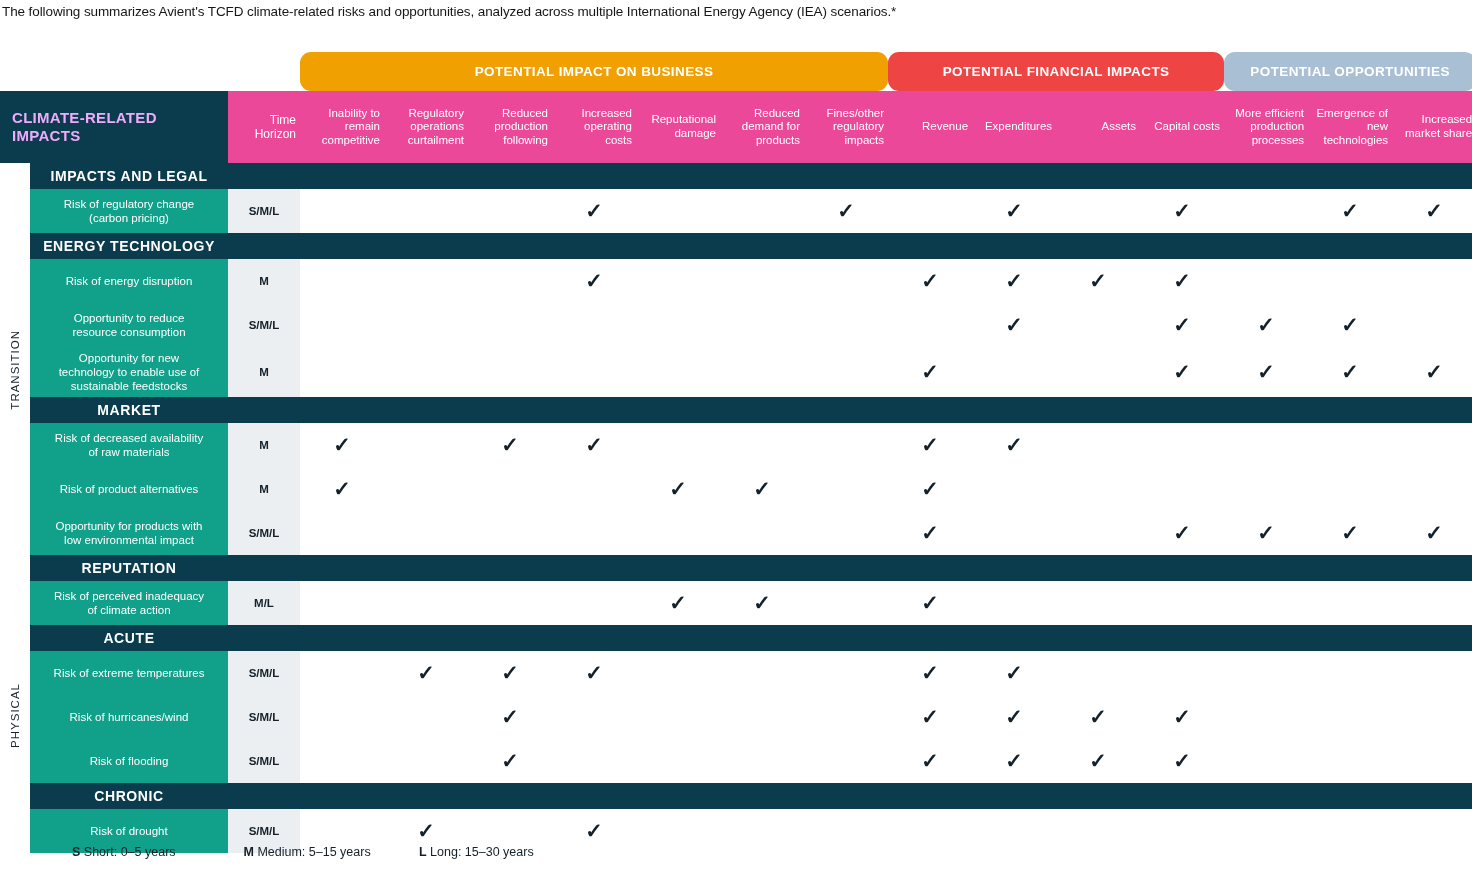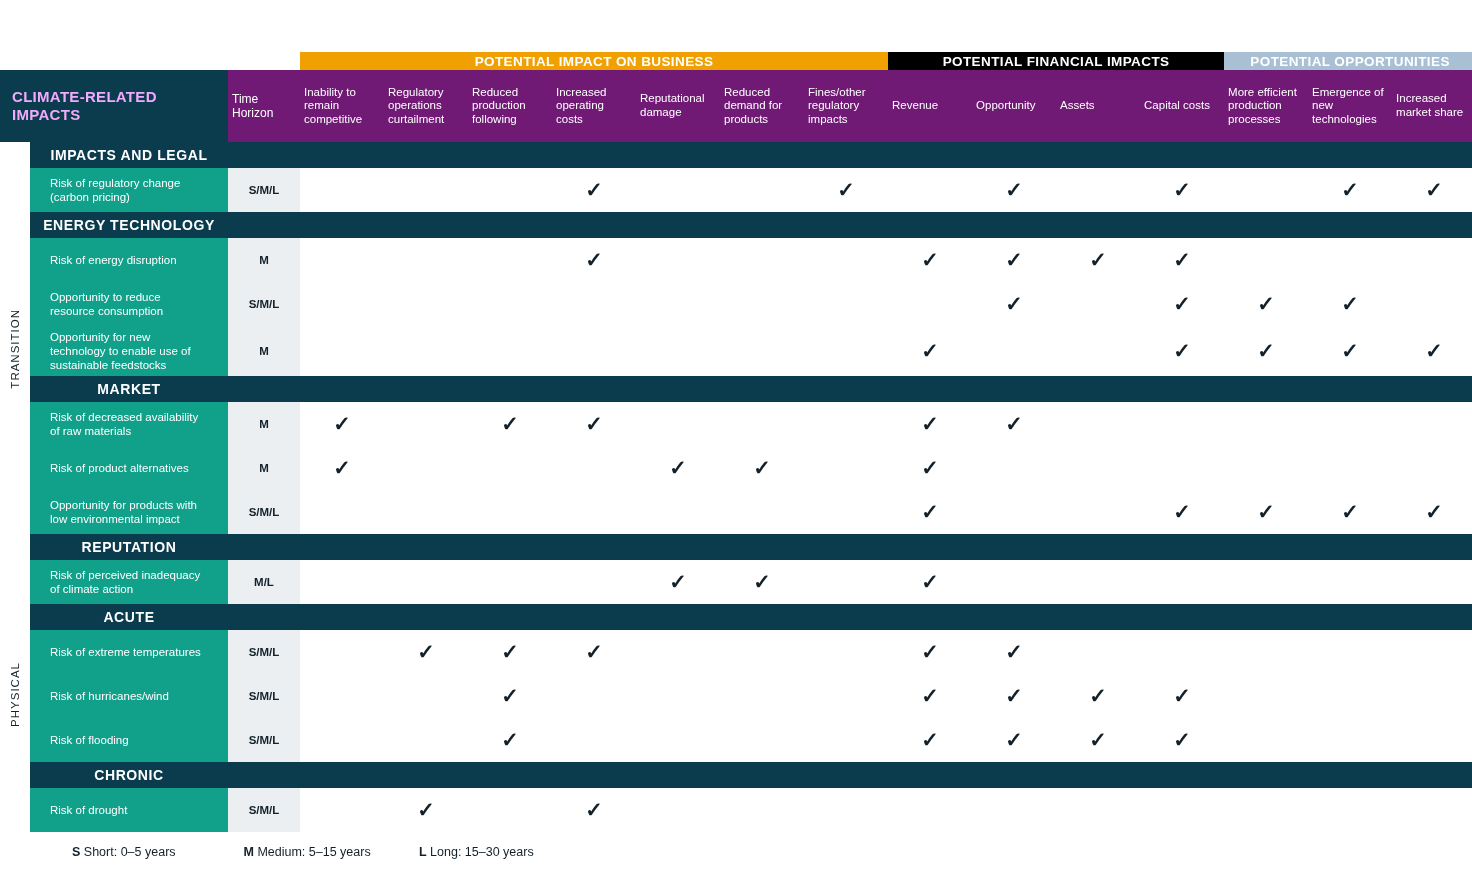--- a/index.html
+++ b/index.html
@@ -46,38 +46,39 @@
   }
 
   
   col.c-axis   { width: 30px; }
   col.c-label  { width: 198px; }
   col.c-time   { width: 72px; }
   col.c-data   { width: 84px; }
 
   
   .band {
-    height: 18px;
+    height: 39px;
     color: #ffffff;
     font-weight: bold;
     font-size: 13.5px;
     text-align: center;
     letter-spacing: 0.4px;
+    border-radius: 11px;
   }
   .band-impact { background: #f0a000; }
   .band-financial { background: #8dc63f; }
   .band-opportunity { background: #a9bfd4; }
   .band-blank { background: #ffffff; }
 
   
   .hdr {
-    background: #701a75;
+    background: #ec4899;
     color: #ffffff;
     height: 72px;
-    text-align: left;
+    text-align: right;
     font-size: 11.5px;
     line-height: 1.18;
     padding: 2px 4px !important;
     border-left: 1px solid #ffffff;
   }
   .hdr-main {
     background: #0b3c4e;
     color: #f0abfc;
     font-weight: bold;
     font-size: 15px;
@@ -109,20 +110,21 @@
     border-bottom: 1px solid #ffffff;
     border-left: 1px solid #ffffff;
   }
 
   
   .rowlabel {
     background: #11a08a;
     color: #ffffff;
     font-size: 11.5px;
     line-height: 1.22;
+    text-align: center;
     padding: 4px 20px !important;
     border-top: 1px solid #ffffff;
     border-bottom: 1px solid #ffffff;
   }
   .timecell {
     background: #eceff1;
     color: #14212b;
     font-weight: bold;
     font-size: 11.5px;
     text-align: center;
@@ -174,20 +176,21 @@
   .legend span.key { font-weight: bold; }
   .legend .item { display: inline-block; }
   .legend .i1 { width: 168px; }
   .legend .i2 { width: 172px; }
 </style>
 </head>
 <body>
 
 <div class="page">
 
+  <div class="intro">The following summarizes Avient's TCFD climate-related risks and opportunities, analyzed across multiple International Energy Agency (IEA) scenarios.*</div>
 
   <table class="matrix">
     <colgroup>
       <col class="c-axis">
         <col class="c-label">
         <col class="c-time">
       <col class="c-data">
         <col class="c-data">
         <col class="c-data">
         <col class="c-data">
@@ -199,35 +202,35 @@
         <col class="c-data">
         <col class="c-data">
       <col class="c-data">
         <col class="c-data">
         <col class="c-data">
     </colgroup>
     <tbody id="table-body">
         <tr>
           <td class="band band-blank" colspan="3"></td>
           <td class="band band-impact" colspan="7" style="background: rgb(240, 160, 0);">POTENTIAL IMPACT ON BUSINESS</td>
-          <td class="band band-financial" colspan="4" style="background: #000000;">POTENTIAL FINANCIAL IMPACTS</td>
+          <td class="band band-financial" colspan="4" style="background: #ef4444;">POTENTIAL FINANCIAL IMPACTS</td>
           <td class="band band-opportunity" colspan="3" style="background: rgb(169, 191, 212);">POTENTIAL OPPORTUNITIES</td>
         </tr>
         <tr>
           <td class="hdr hdr-main" colspan="2">CLIMATE-RELATED IMPACTS</td>
           <td class="hdr hdr-time">Time Horizon</td>
           <td class="hdr">Inability to remain competitive</td>
           <td class="hdr">Regulatory operations curtailment</td>
           <td class="hdr">Reduced production following</td>
           <td class="hdr">Increased operating costs</td>
           <td class="hdr">Reputational damage</td>
           <td class="hdr">Reduced demand for products</td>
           <td class="hdr">Fines/other regulatory impacts</td>
           <td class="hdr">Revenue</td>
-          <td class="hdr">Opportunity</td>
+          <td class="hdr">Expenditures</td>
           <td class="hdr">Assets</td>
           <td class="hdr">Capital costs</td>
           <td class="hdr">More efficient production processes</td>
           <td class="hdr">Emergence of new technologies</td>
           <td class="hdr">Increased market share</td>
         </tr>
         <tr>
           <td class="axis" rowspan="11"><span>TRANSITION</span></td>
           <td class="section-cell">IMPACTS AND LEGAL</td>
           <td class="section-fill" colspan="15"></td>

